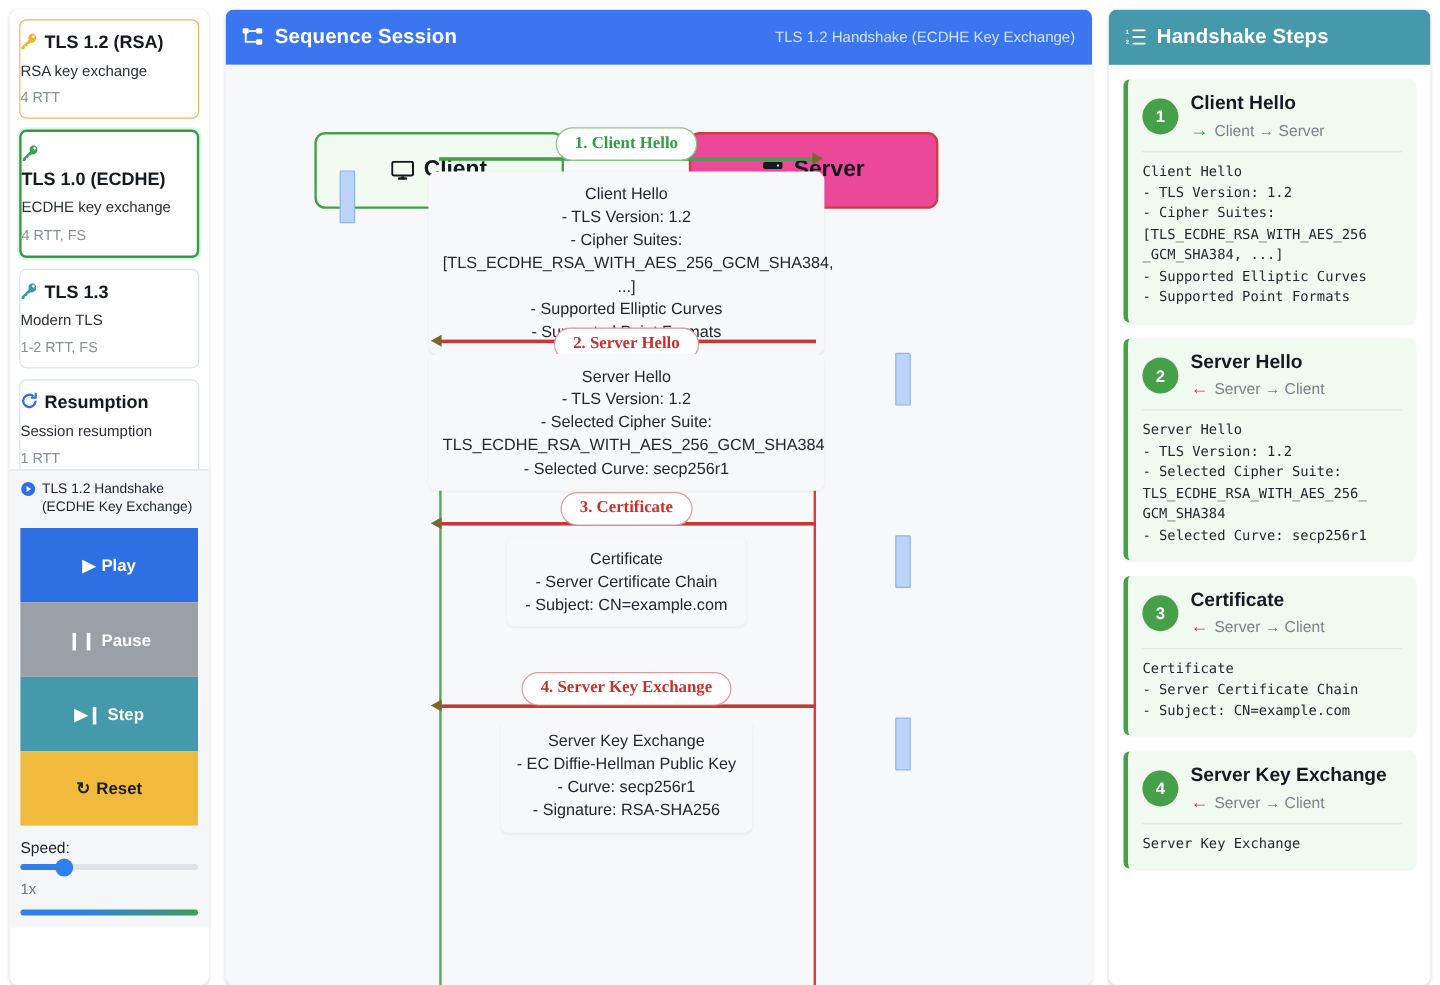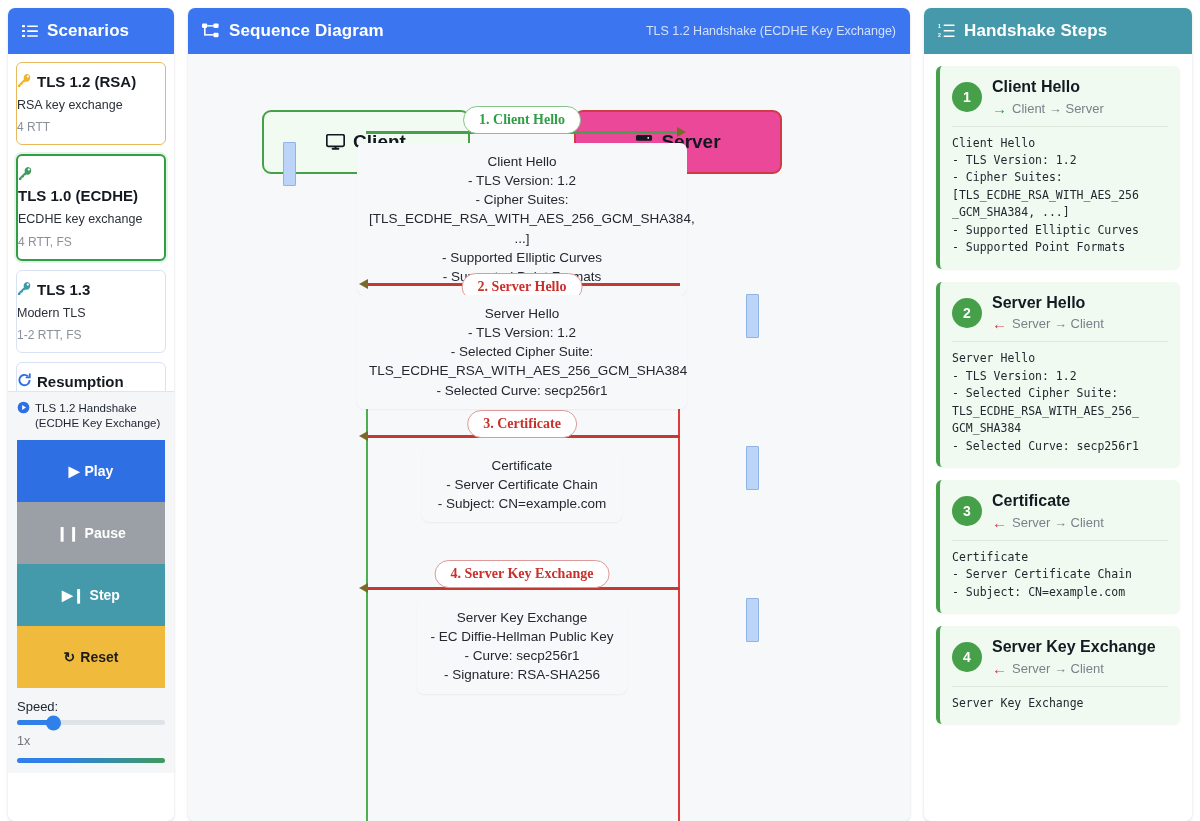--- a/index.html
+++ b/index.html
@@ -334,33 +334,20 @@
   }
 
   svg.ico { display: block; }
 </style>
 </head>
 <body>
 
 <div class="app">
 
   <div class="panel sidebar">
-    <div class="panel-header">
-      <span>
-        <svg class="ico" width="16" height="16" viewBox="0 0 16 16" fill="#ffffff">
-          <rect x="0" y="2" width="3" height="2.2" rx="0.6"></rect>
-            <rect x="5" y="2.4" width="11" height="1.6" rx="0.7"></rect>
-          <rect x="0" y="6.9" width="3" height="2.2" rx="0.6"></rect>
-            <rect x="5" y="7.3" width="11" height="1.6" rx="0.7"></rect>
-          <rect x="0" y="11.8" width="3" height="2.2" rx="0.6"></rect>
-            <rect x="5" y="12.2" width="11" height="1.6" rx="0.7"></rect>
-        </svg>
-      </span>
-      <span class="hdr-title">Scenarios</span>
-    </div>
 
     <div class="scenario-list">
 
       <div class="scenario-card amber">
         <div class="sc-title">
           <span class="kico">
             <svg class="ico" width="15" height="15" viewBox="0 0 16 16" fill="#f0b429">
               <path d="M11 1a4 4 0 0 0-3.6 5.7L1 13.1V15h1.9l1-1v-1.4h1.4l1-1V10.2h1.4l1.1-1.1A4 4 0 1 0 11 1zm1.4 3.6a1.2 1.2 0 1 1-1.7-1.7 1.2 1.2 0 0 1 1.7 1.7z"></path>
             </svg>
           </span>
@@ -451,21 +438,21 @@
       <span>
         <svg class="ico" width="18" height="17" viewBox="0 0 18 17" fill="#ffffff">
           <rect x="0" y="0.5" width="5.2" height="4.4" rx="1.1"></rect>
           <rect x="11.4" y="0.5" width="5.2" height="4.4" rx="1.1"></rect>
           <rect x="11.4" y="9.8" width="5.2" height="4.4" rx="1.1"></rect>
           <rect x="5.2" y="2.1" width="6.6" height="1.5"></rect>
           <rect x="2.0" y="2.7" width="1.6" height="9.5"></rect>
           <rect x="2.0" y="11.1" width="9.8" height="1.5"></rect>
         </svg>
       </span>
-      <span class="hdr-title">Sequence Diagram</span>
+      <span class="hdr-title">Sequence Session</span>
       <span class="hdr-sub">TLS 1.2 Handshake (ECDHE Key Exchange)</span>
     </div>
 
     <div class="diagram-canvas">
 
       <div class="actor actor-client">
         <span>
           <svg class="ico" width="19" height="17" viewBox="0 0 20 18" fill="#121820">
             <rect x="0.8" y="0.8" width="18.4" height="12.2" rx="1.6" fill="none" stroke="#121820" stroke-width="1.8"></rect>
             <rect x="6" y="14.6" width="8" height="2.2" rx="0.8"></rect>

